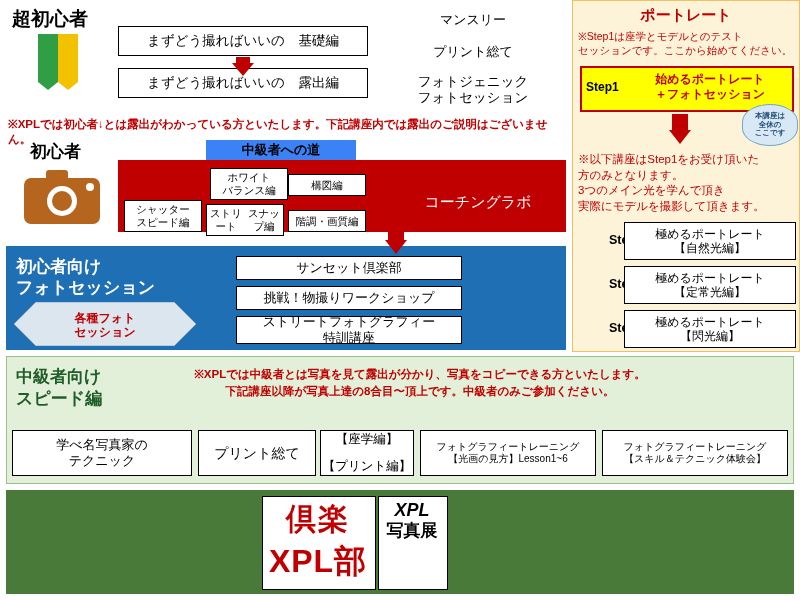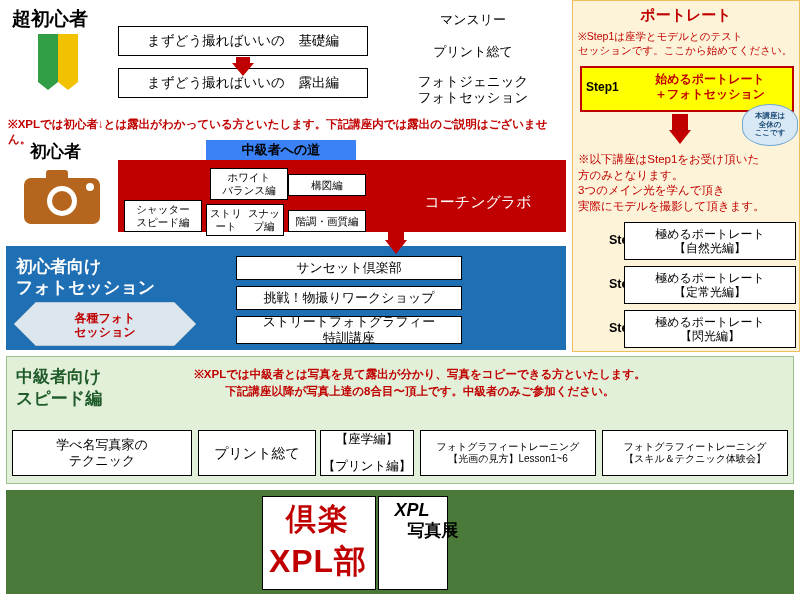--- a/index.html
+++ b/index.html
@@ -113,21 +113,21 @@
   #club-xpl-white {
     position:absolute; left:378px; top:496px; width:68px; height:92px;
     background:#ffffff; border:1px solid #000;
   }
   #club-xpl-text {
     position:absolute; left:380px; top:500px; width:64px;
     text-align:center; font-weight:bold; font-style:italic; font-size:18px; color:#000;
   }
   #club-xpl-sub {
     position:absolute; left:380px; top:522px; width:64px;
-    text-align:center; font-weight:bold; font-size:17px; color:#000; line-height:1.1;margin-left:21px;
+    text-align:center; font-weight:bold; font-size:17px; color:#000; line-height:1.1;
   }
 
   
   #portrait-title {
     position:absolute; left:580px; top:6px; width:212px;
     text-align:center; color:#c00000; font-weight:bold; font-size:15px;
   }
   #portrait-note1 {
     position:absolute; left:578px; top:30px; width:216px;
     color:#c00000; font-size:10.5px; line-height:1.3;

